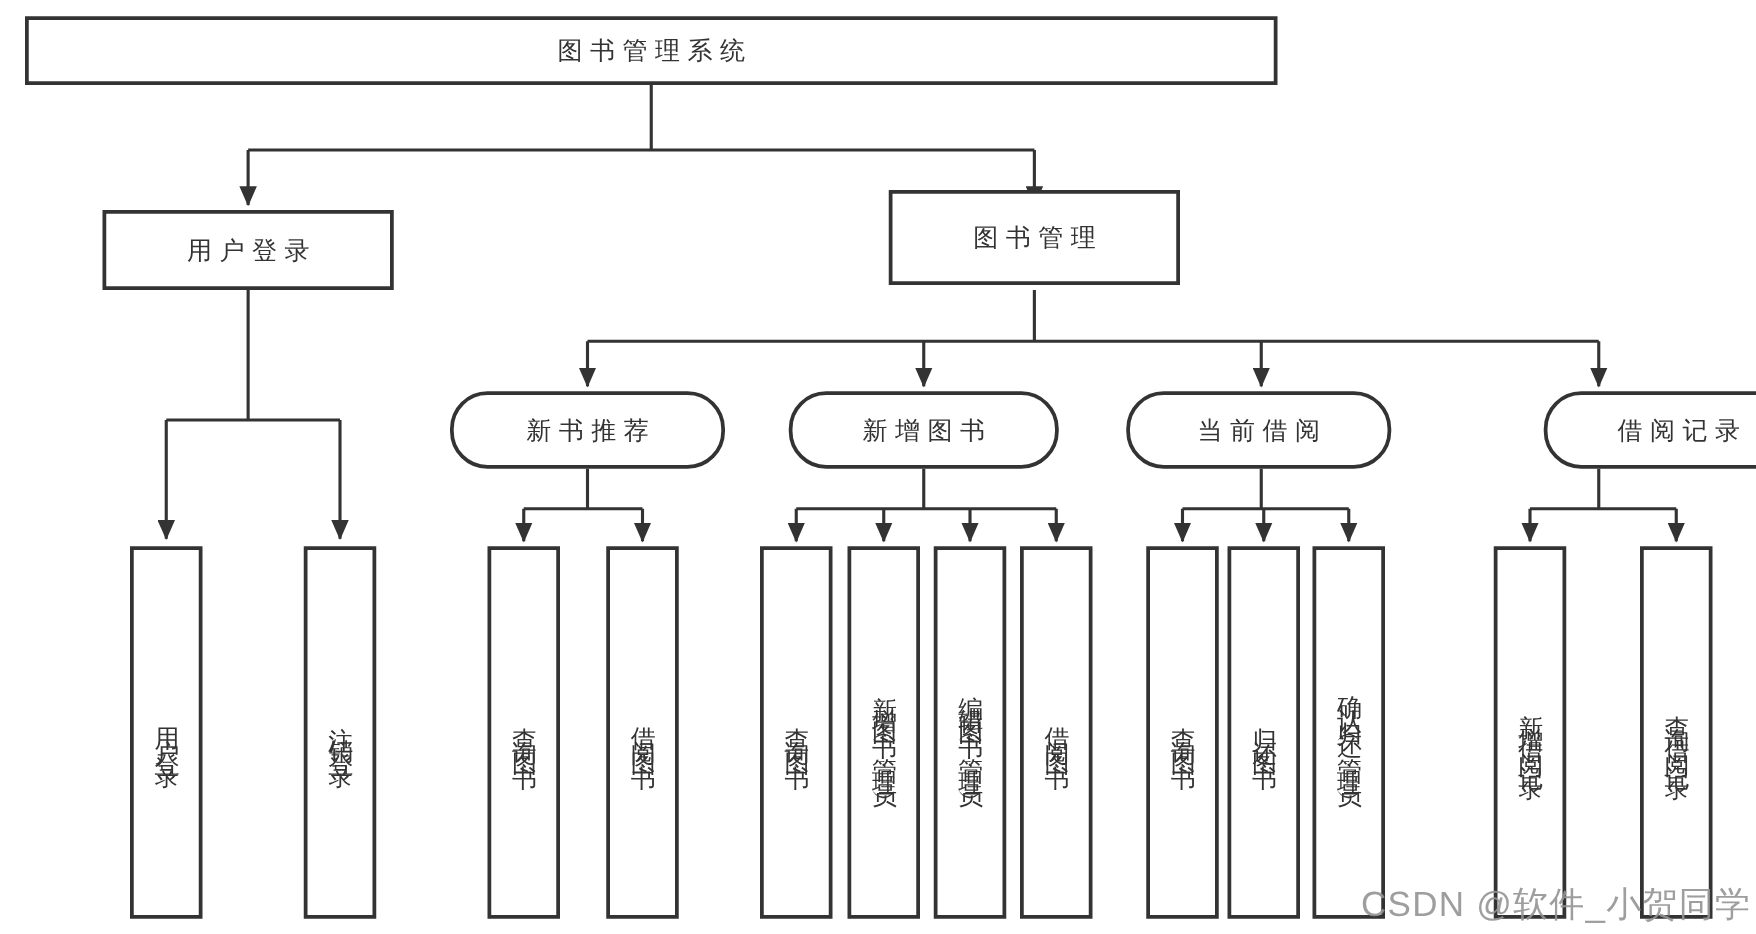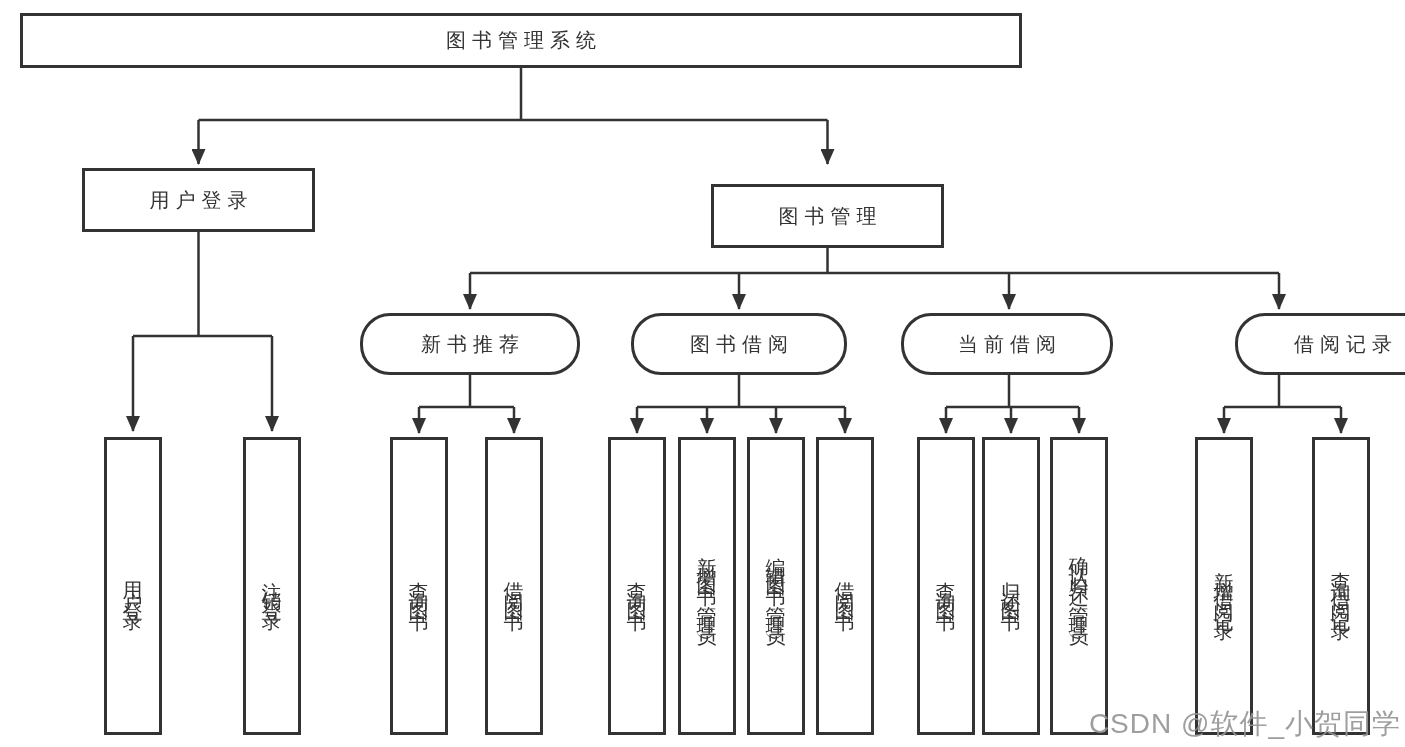--- a/index.html
+++ b/index.html
@@ -44,21 +44,21 @@
     text-orientation: mixed;
     letter-spacing: 10px;
     line-height: 1;
     top: 437px;
     width: 58px;
     height: 298px;
   }
   
   #n-root  { left: 20px;  top: 13px;  width: 1002px; height: 55px; }
   #n-login { left: 82px;  top: 168px; width: 233px;  height: 64px; }
-  #n-mgmt  { left: 711px; top: 184px; width: 233px;  height: 64px; font-family: Liberation Serif, serif; }
+  #n-mgmt  { left: 711px; top: 152px; width: 233px;  height: 76px; font-family: Liberation Serif, serif; }
   .lvl3    { top: 313px; height: 62px; border-radius: 30px; }
   #n-rec   { left: 360px;  width: 220px; }
   #n-borrow{ left: 631px;  width: 216px; }
   #n-cur   { left: 901px;  width: 212px; }
   #n-hist  { left: 1235px; width: 216px; }
   #lf-0  { left: 104px; }
   #lf-1  { left: 243px; }
   #lf-2  { left: 390px; }
   #lf-3  { left: 485px; }
   #lf-4  { left: 608px; }
@@ -128,21 +128,21 @@
       <path d="M1341,407 V433" marker-end="url(#arrow)"></path>
     </g>
   </svg>
 
   <div class="node h" id="n-root">图书管理系统</div>
 
   <div class="node h" id="n-login">用户登录</div>
   <div class="node h" id="n-mgmt">图书管理</div>
 
   <div class="node h lvl3" id="n-rec">新书推荐</div>
-  <div class="node h lvl3" id="n-borrow">图书借阅</div>
+  <div class="node h lvl3" id="n-borrow">新增图书</div>
   <div class="node h lvl3" id="n-cur">当前借阅</div>
   <div class="node h lvl3" id="n-hist">借阅记录</div>
 
   <div class="node v" id="lf-0">用户登录</div>
   <div class="node v" id="lf-1">注销登录</div>
 
   <div class="node v" id="lf-2">查询图书</div>
   <div class="node v" id="lf-3">借阅图书</div>
 
   <div class="node v" id="lf-4">查询图书</div>

